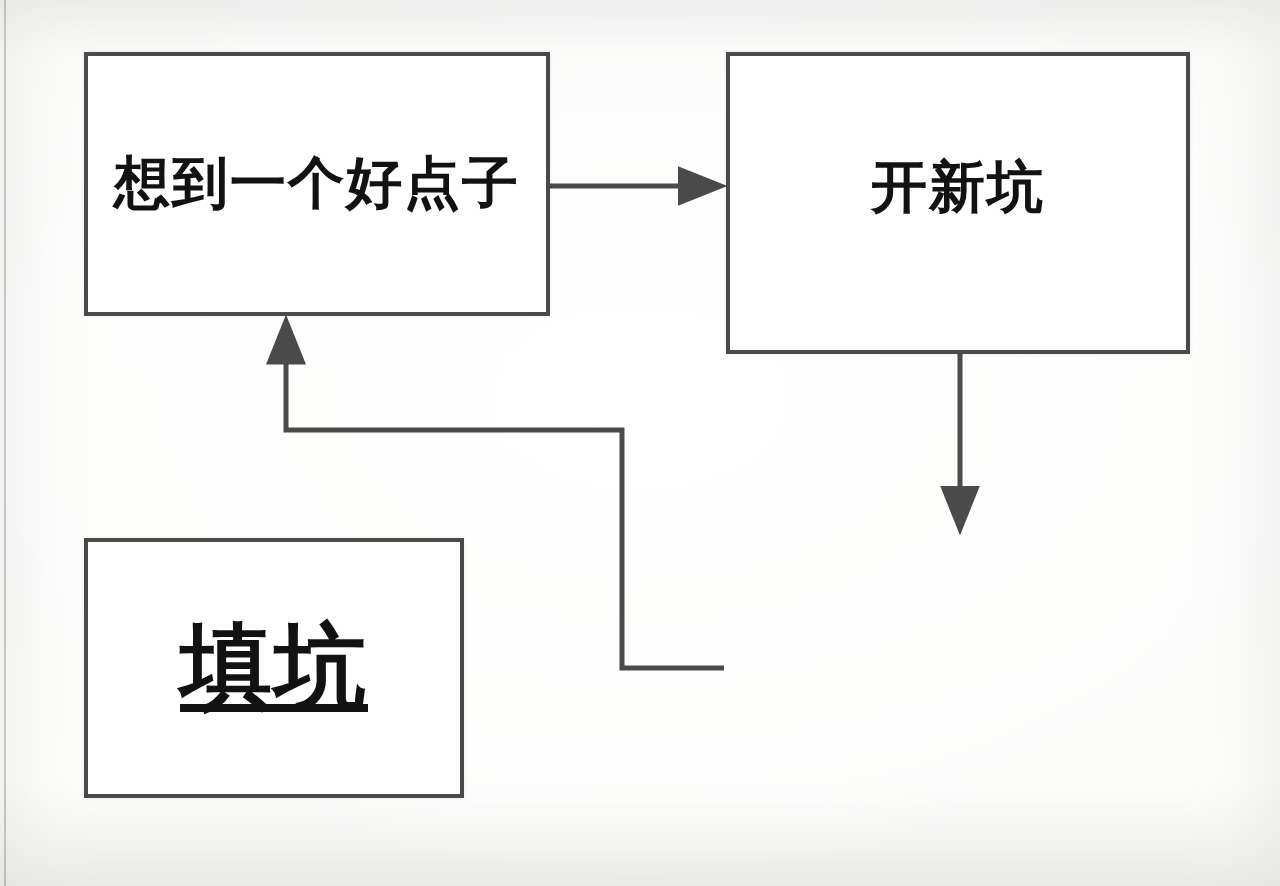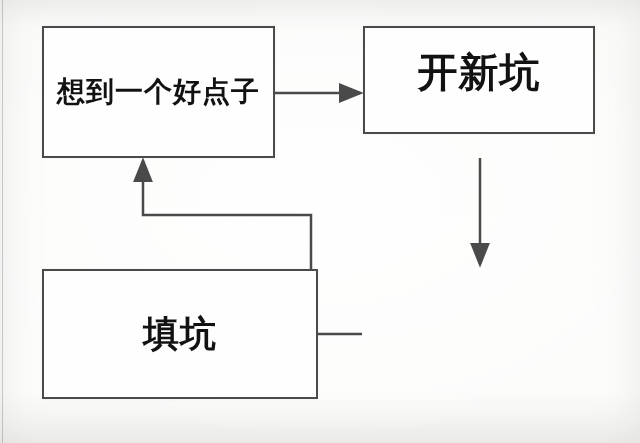--- a/index.html
+++ b/index.html
@@ -42,28 +42,29 @@
     text-align: center;
     box-shadow: 0 0 2px rgba(0,0,0,0.08);
   }
   .node-idea {
     left: 42px;  top: 26px;
     width: 233px; height: 132px;
     font-size: 28px;
   }
   .node-newpit {
     left: 363px; top: 26px;
-    width: 232px; height: 108px;
-    font-size: 40px;
+    width: 232px; height: 151px;
+    font-size: 28px;
     padding-bottom: 16px; 
   }
   .node-fillpit {
     left: 42px;  top: 269px;
-    width: 276px; height: 130px;
-    font-size: 36px;
+    width: 190px; height: 130px;
+    font-size: 46px;
+    text-decoration: underline;
   }
   .node-tell {
     left: 362px; top: 267px;
     width: 236px; height: 132px;
     font-size: 33px;
   }
   .edges-layer {
     position: absolute;
     left: 0; top: 0;
     width: 640px; height: 443px;

